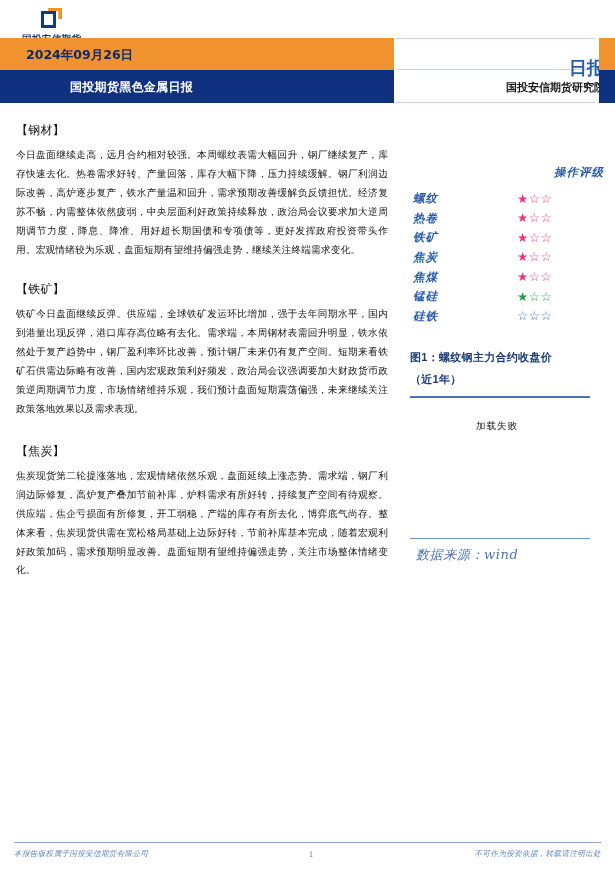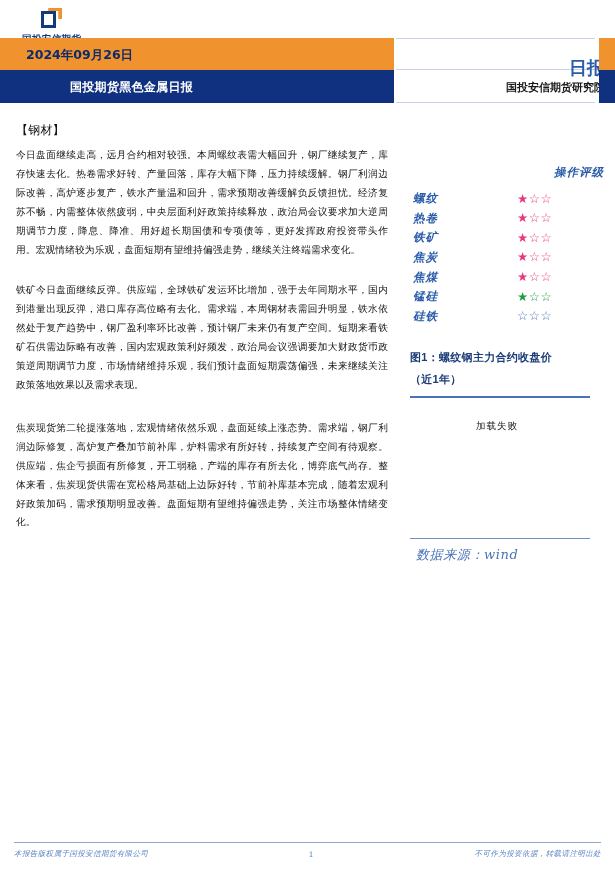--- a/index.html
+++ b/index.html
@@ -314,24 +314,26 @@
 <div class="edge-navy"></div>
 
 <div class="body-col">
 
   <div class="sec-block">
     <p class="sec-head">【钢材】</p>
     <p class="sec-body">今日盘面继续走高，远月合约相对较强。本周螺纹表需大幅回升，钢厂继续复产，库存快速去化。热卷需求好转、产量回落，库存大幅下降，压力持续缓解。钢厂利润边际改善，高炉逐步复产，铁水产量温和回升，需求预期改善缓解负反馈担忧。经济复苏不畅，内需整体依然疲弱，中央层面利好政策持续释放，政治局会议要求加大逆周期调节力度，降息、降准、用好超长期国债和专项债等，更好发挥政府投资带头作用。宏观情绪较为乐观，盘面短期有望维持偏强走势，继续关注终端需求变化。</p>
   </div>
 
   <div class="sec-block gap2">
+    <p class="sec-head">【铁矿】</p>
     <p class="sec-body">铁矿今日盘面继续反弹。供应端，全球铁矿发运环比增加，强于去年同期水平，国内到港量出现反弹，港口库存高位略有去化。需求端，本周钢材表需回升明显，铁水依然处于复产趋势中，钢厂盈利率环比改善，预计钢厂未来仍有复产空间。短期来看铁矿石供需边际略有改善，国内宏观政策利好频发，政治局会议强调要加大财政货币政策逆周期调节力度，市场情绪维持乐观，我们预计盘面短期震荡偏强，未来继续关注政策落地效果以及需求表现。</p>
   </div>
 
   <div class="sec-block">
+    <p class="sec-head">【焦炭】</p>
     <p class="sec-body">焦炭现货第二轮提涨落地，宏观情绪依然乐观，盘面延续上涨态势。需求端，钢厂利润边际修复，高炉复产叠加节前补库，炉料需求有所好转，持续复产空间有待观察。供应端，焦企亏损面有所修复，开工弱稳，产端的库存有所去化，博弈底气尚存。整体来看，焦炭现货供需在宽松格局基础上边际好转，节前补库基本完成，随着宏观利好政策加码，需求预期明显改善。盘面短期有望维持偏强走势，关注市场整体情绪变化。</p>
   </div>
 
 </div>
 
 <div class="right-panel">
 
   <div class="rating-title">操作评级</div>
 
   <div id="ratings-host">

